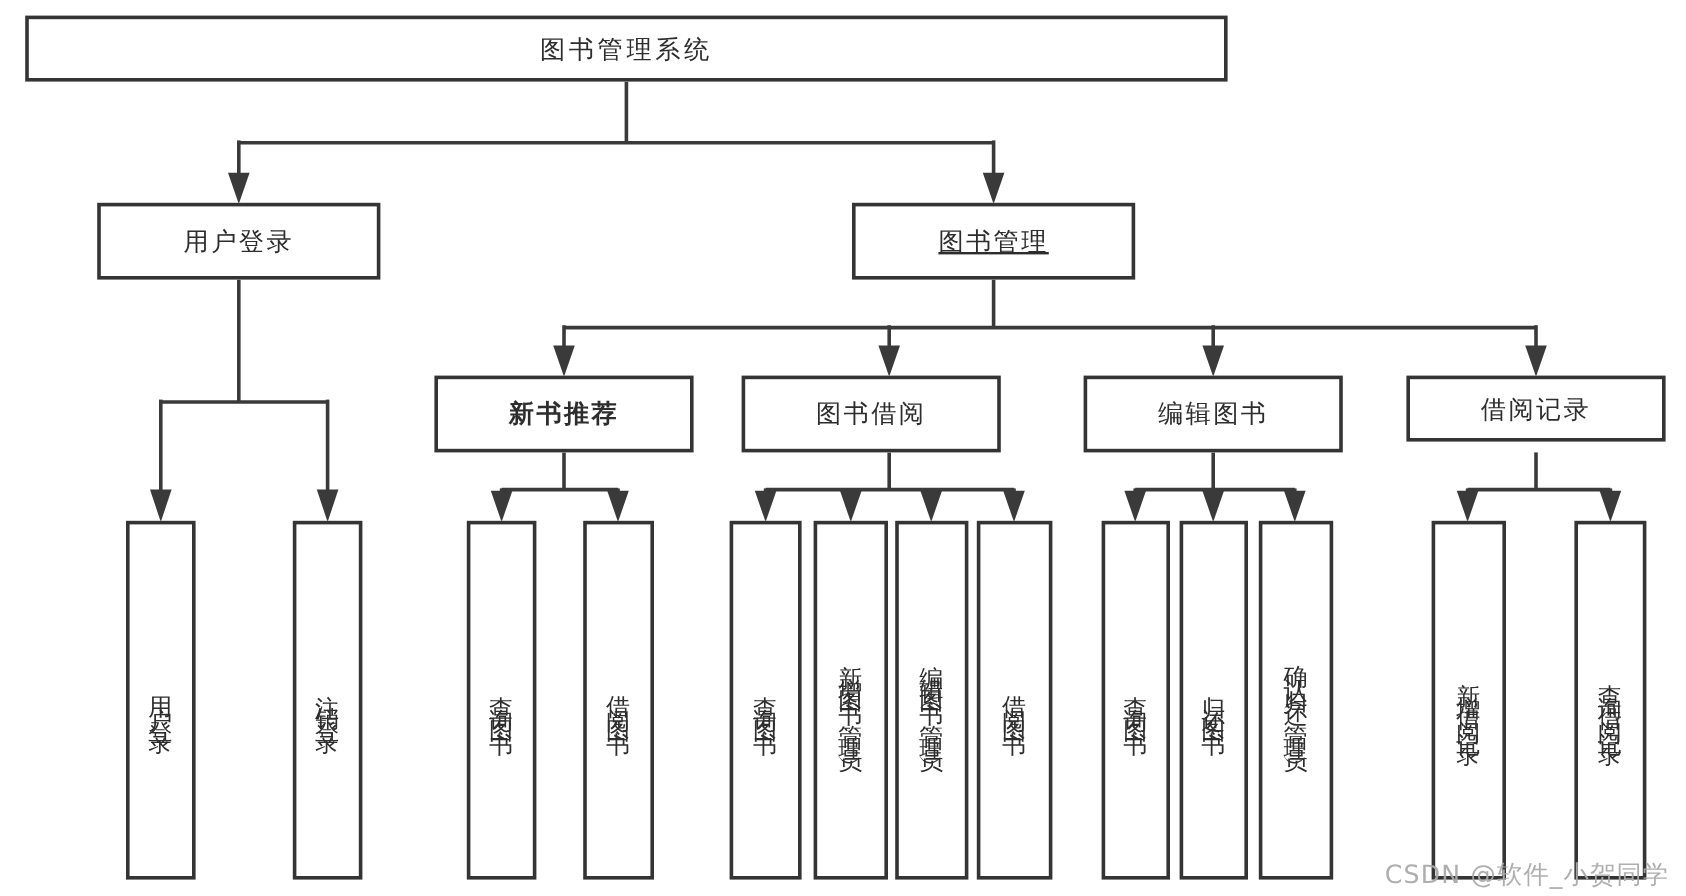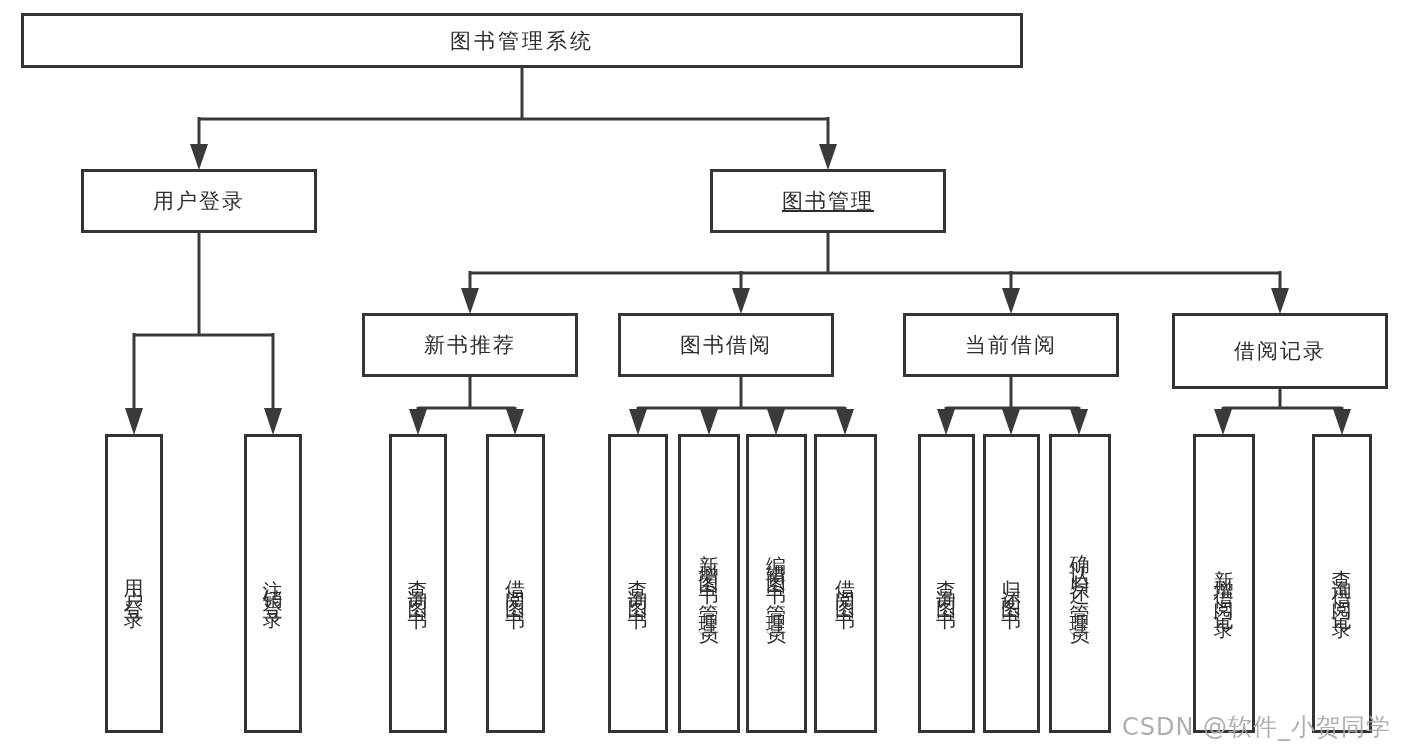--- a/index.html
+++ b/index.html
@@ -40,21 +40,21 @@
     text-orientation: mixed;
     font-size: 20px;
     letter-spacing: 10px;
     line-height: 1;
     white-space: nowrap;
   }
   .watermark {
     position: absolute;
     right: 14px;
     bottom: 4px;
-    font-size: 24px;
+    font-size: 21px;
     color: rgba(170, 170, 170, 0.95);
     letter-spacing: 1px;
     white-space: nowrap;
     z-index: 5;
   }
 </style>
 </head>
 <body>
 
 <div class="stage">
@@ -132,30 +132,30 @@
     <span>图书管理系统</span>
   </div>
 
   <div class="box h" style="left:81px; top:169px; width:236px; height:64px;">
     <span>用户登录</span>
   </div>
   <div class="box h" style="left:710px; top:169px; width:236px; height:64px;text-decoration:underline;">
     <span>图书管理</span>
   </div>
 
-  <div class="box h" style="left:362px; top:313px; width:216px; height:64px;">
+  <div class="box h" style="left:362px; top:313px; width:216px; height:64px;font-weight:bold;">
     <span>新书推荐</span>
   </div>
   <div class="box h" style="left:618px; top:313px; width:216px; height:64px;">
     <span>图书借阅</span>
   </div>
   <div class="box h" style="left:903px; top:313px; width:216px; height:64px;">
-    <span>当前借阅</span>
-  </div>
-  <div class="box h" style="left:1172px; top:313px; width:216px; height:76px;">
+    <span>编辑图书</span>
+  </div>
+  <div class="box h" style="left:1172px; top:313px; width:216px; height:55px;">
     <span>借阅记录</span>
   </div>
 
   <div class="box v" style="left:105px; top:434px; width:58px; height:299px;">
     <span>用户登录</span>
   </div>
   <div class="box v" style="left:244px; top:434px; width:58px; height:299px;">
     <span>注销登录</span>
   </div>
 

